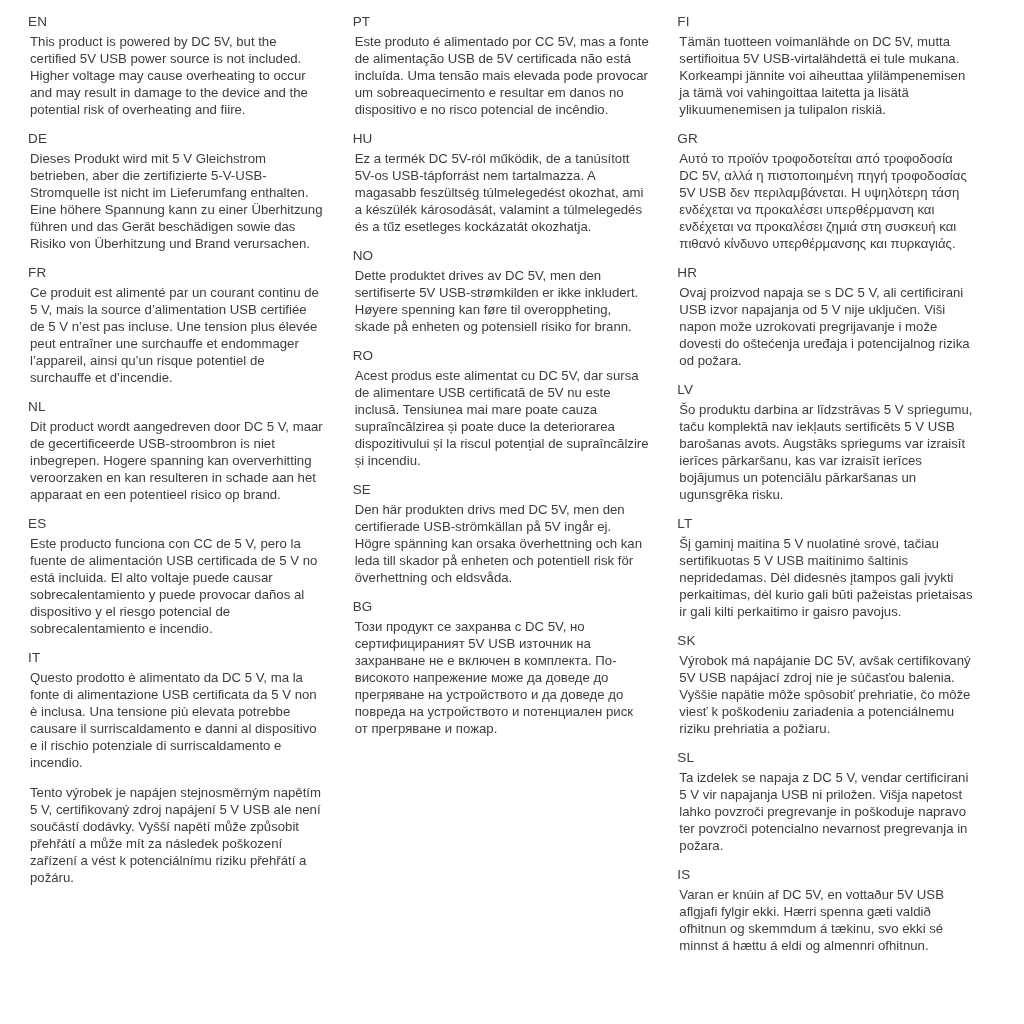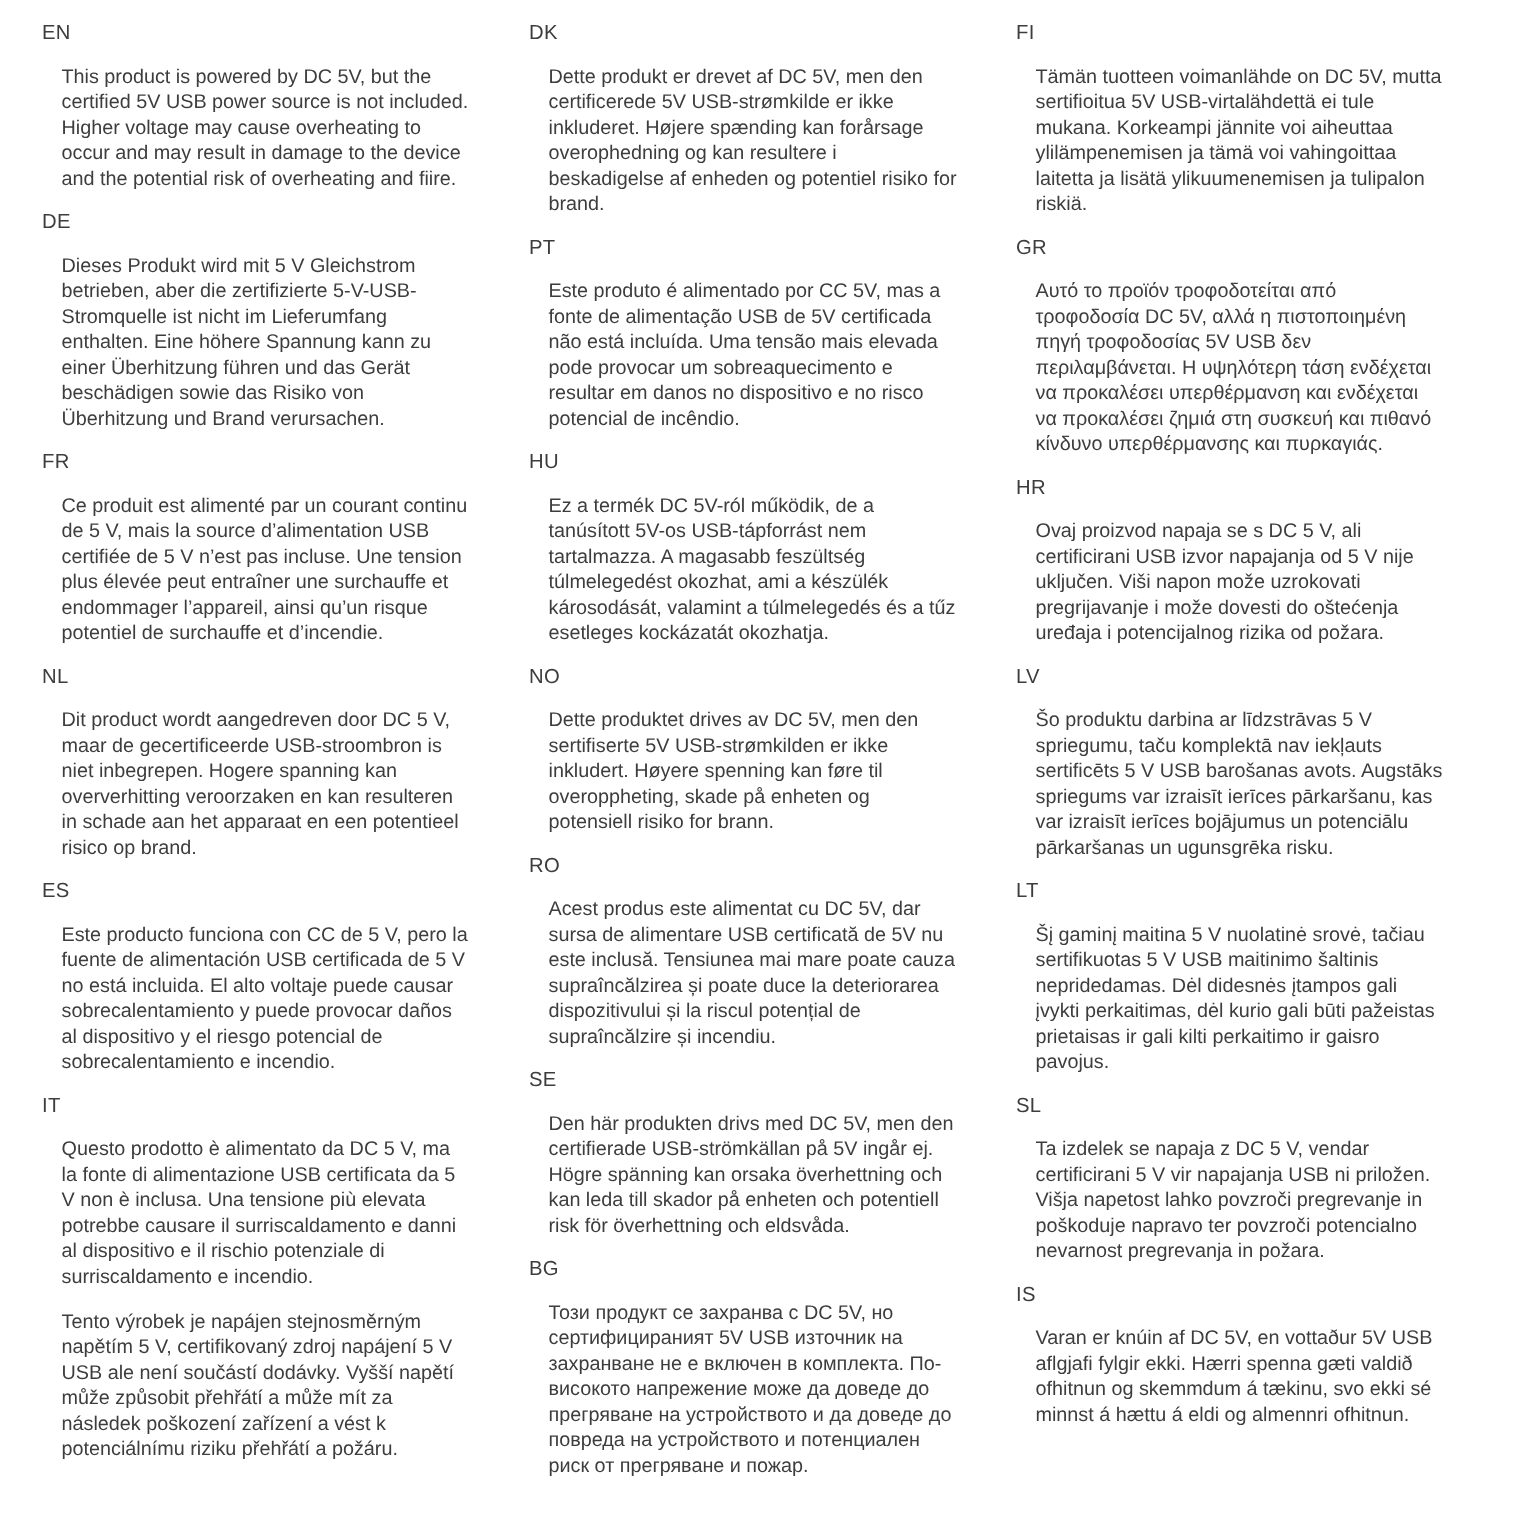--- a/index.html
+++ b/index.html
@@ -24,21 +24,21 @@
   .block { margin: 0 0 13px 0; }
   .lang-code {
     font-size: 13.5px;
     font-weight: 400;
     margin: 0 0 4px 0;
     letter-spacing: 0.2px;
   }
   .lang-text {
     font-size: 13.2px;
     line-height: 17px;
-    margin: 13px;
+    margin: 2px;
   }
 </style>
 </head>
 <body>
 
 <div class="page">
 
   <div class="column">
     <section class="block">
       <h2 class="lang-code">EN</h2>
@@ -63,24 +63,20 @@
     <section class="block">
       <h2 class="lang-code">IT</h2>
       <p class="lang-text">Questo prodotto è alimentato da DC 5 V, ma la fonte di alimentazione USB certificata da 5 V non è inclusa. Una tensione più elevata potrebbe causare il surriscaldamento e danni al dispositivo e il rischio potenziale di surriscaldamento e incendio.</p>
     </section>
     <section class="block">
       <p class="lang-text">Tento výrobek je napájen stejnosměrným napětím 5 V, certifikovaný zdroj napájení 5 V USB ale není součástí dodávky. Vyšší napětí může způsobit přehřátí a může mít za následek poškození zařízení a vést k potenciálnímu riziku přehřátí a požáru.</p>
     </section>
   </div>
 
   <div class="column">
-    <section class="block">
-      <h2 class="lang-code">DK</h2>
-      <p class="lang-text">Dette produkt er drevet af DC 5V, men den certificerede 5V USB-strømkilde er ikke inkluderet. Højere spænding kan forårsage overophedning og kan resultere i beskadigelse af enheden og potentiel risiko for brand.</p>
-    </section>
     <section class="block">
       <h2 class="lang-code">PT</h2>
       <p class="lang-text">Este produto é alimentado por CC 5V, mas a fonte de alimentação USB de 5V certificada não está incluída. Uma tensão mais elevada pode provocar um sobreaquecimento e resultar em danos no dispositivo e no risco potencial de incêndio.</p>
     </section>
     <section class="block">
       <h2 class="lang-code">HU</h2>
       <p class="lang-text">Ez a termék DC 5V-ról működik, de a tanúsított 5V-os USB-tápforrást nem tartalmazza. A magasabb feszültség túlmelegedést okozhat, ami a készülék károsodását, valamint a túlmelegedés és a tűz esetleges kockázatát okozhatja.</p>
     </section>
     <section class="block">
       <h2 class="lang-code">NO</h2>
@@ -117,20 +113,24 @@
     </section>
     <section class="block">
       <h2 class="lang-code">LV</h2>
       <p class="lang-text">Šo produktu darbina ar līdzstrāvas 5 V spriegumu, taču komplektā nav iekļauts sertificēts 5 V USB barošanas avots. Augstāks spriegums var izraisīt ierīces pārkaršanu, kas var izraisīt ierīces bojājumus un potenciālu pārkaršanas un ugunsgrēka risku.</p>
     </section>
     <section class="block">
       <h2 class="lang-code">LT</h2>
       <p class="lang-text">Šį gaminį maitina 5 V nuolatinė srovė, tačiau sertifikuotas 5 V USB maitinimo šaltinis nepridedamas. Dėl didesnės įtampos gali įvykti perkaitimas, dėl kurio gali būti pažeistas prietaisas ir gali kilti perkaitimo ir gaisro pavojus.</p>
     </section>
     <section class="block">
+      <h2 class="lang-code">SK</h2>
+      <p class="lang-text">Výrobok má napájanie DC 5V, avšak certifikovaný 5V USB napájací zdroj nie je súčasťou balenia. Vyššie napätie môže spôsobiť prehriatie, čo môže viesť k poškodeniu zariadenia a potenciálnemu riziku prehriatia a požiaru.</p>
+    </section>
+    <section class="block">
       <h2 class="lang-code">SL</h2>
       <p class="lang-text">Ta izdelek se napaja z DC 5 V, vendar certificirani 5 V vir napajanja USB ni priložen. Višja napetost lahko povzroči pregrevanje in poškoduje napravo ter povzroči potencialno nevarnost pregrevanja in požara.</p>
     </section>
     <section class="block">
       <h2 class="lang-code">IS</h2>
       <p class="lang-text">Varan er knúin af DC 5V, en vottaður 5V USB aflgjafi fylgir ekki. Hærri spenna gæti valdið ofhitnun og skemmdum á tækinu, svo ekki sé minnst á hættu á eldi og almennri ofhitnun.</p>
     </section>
   </div>
 
 </div>

